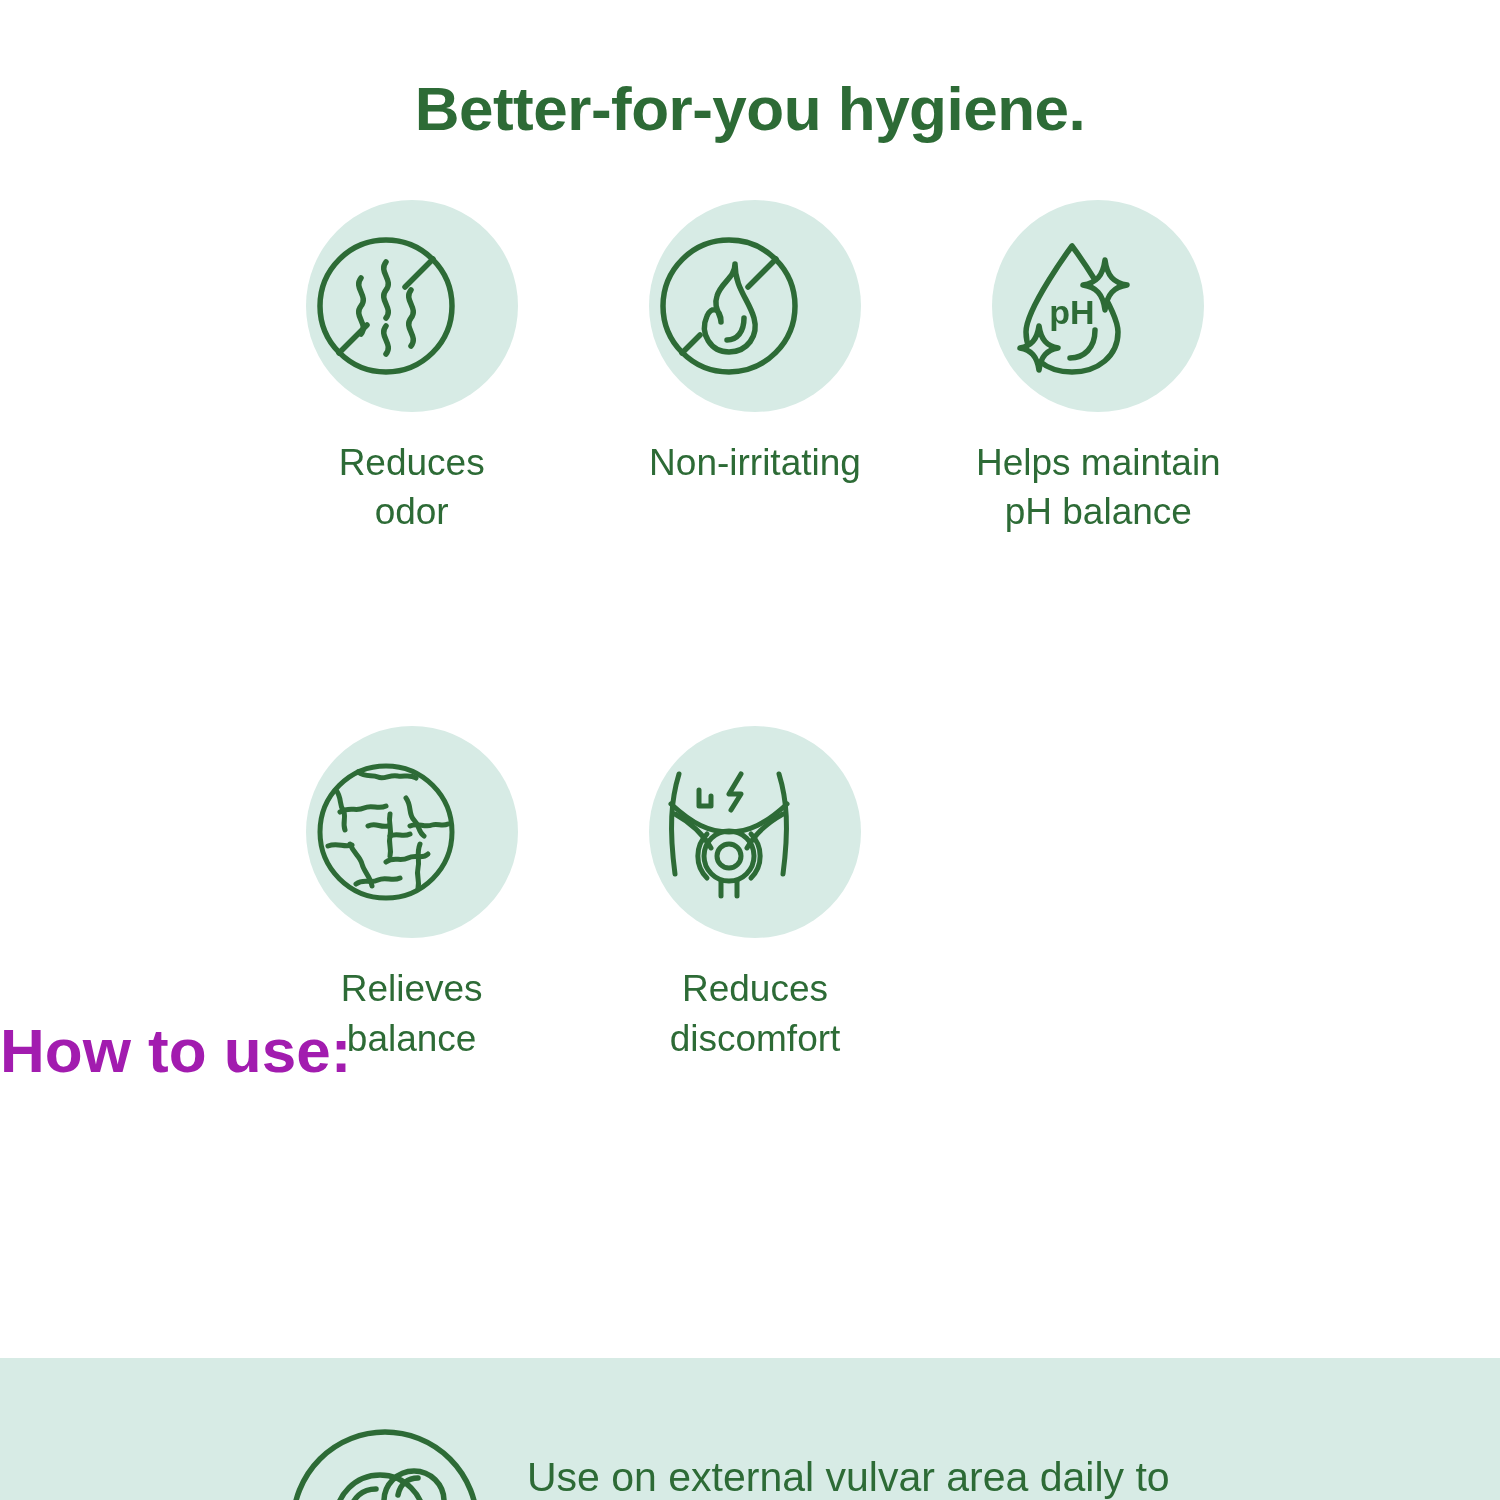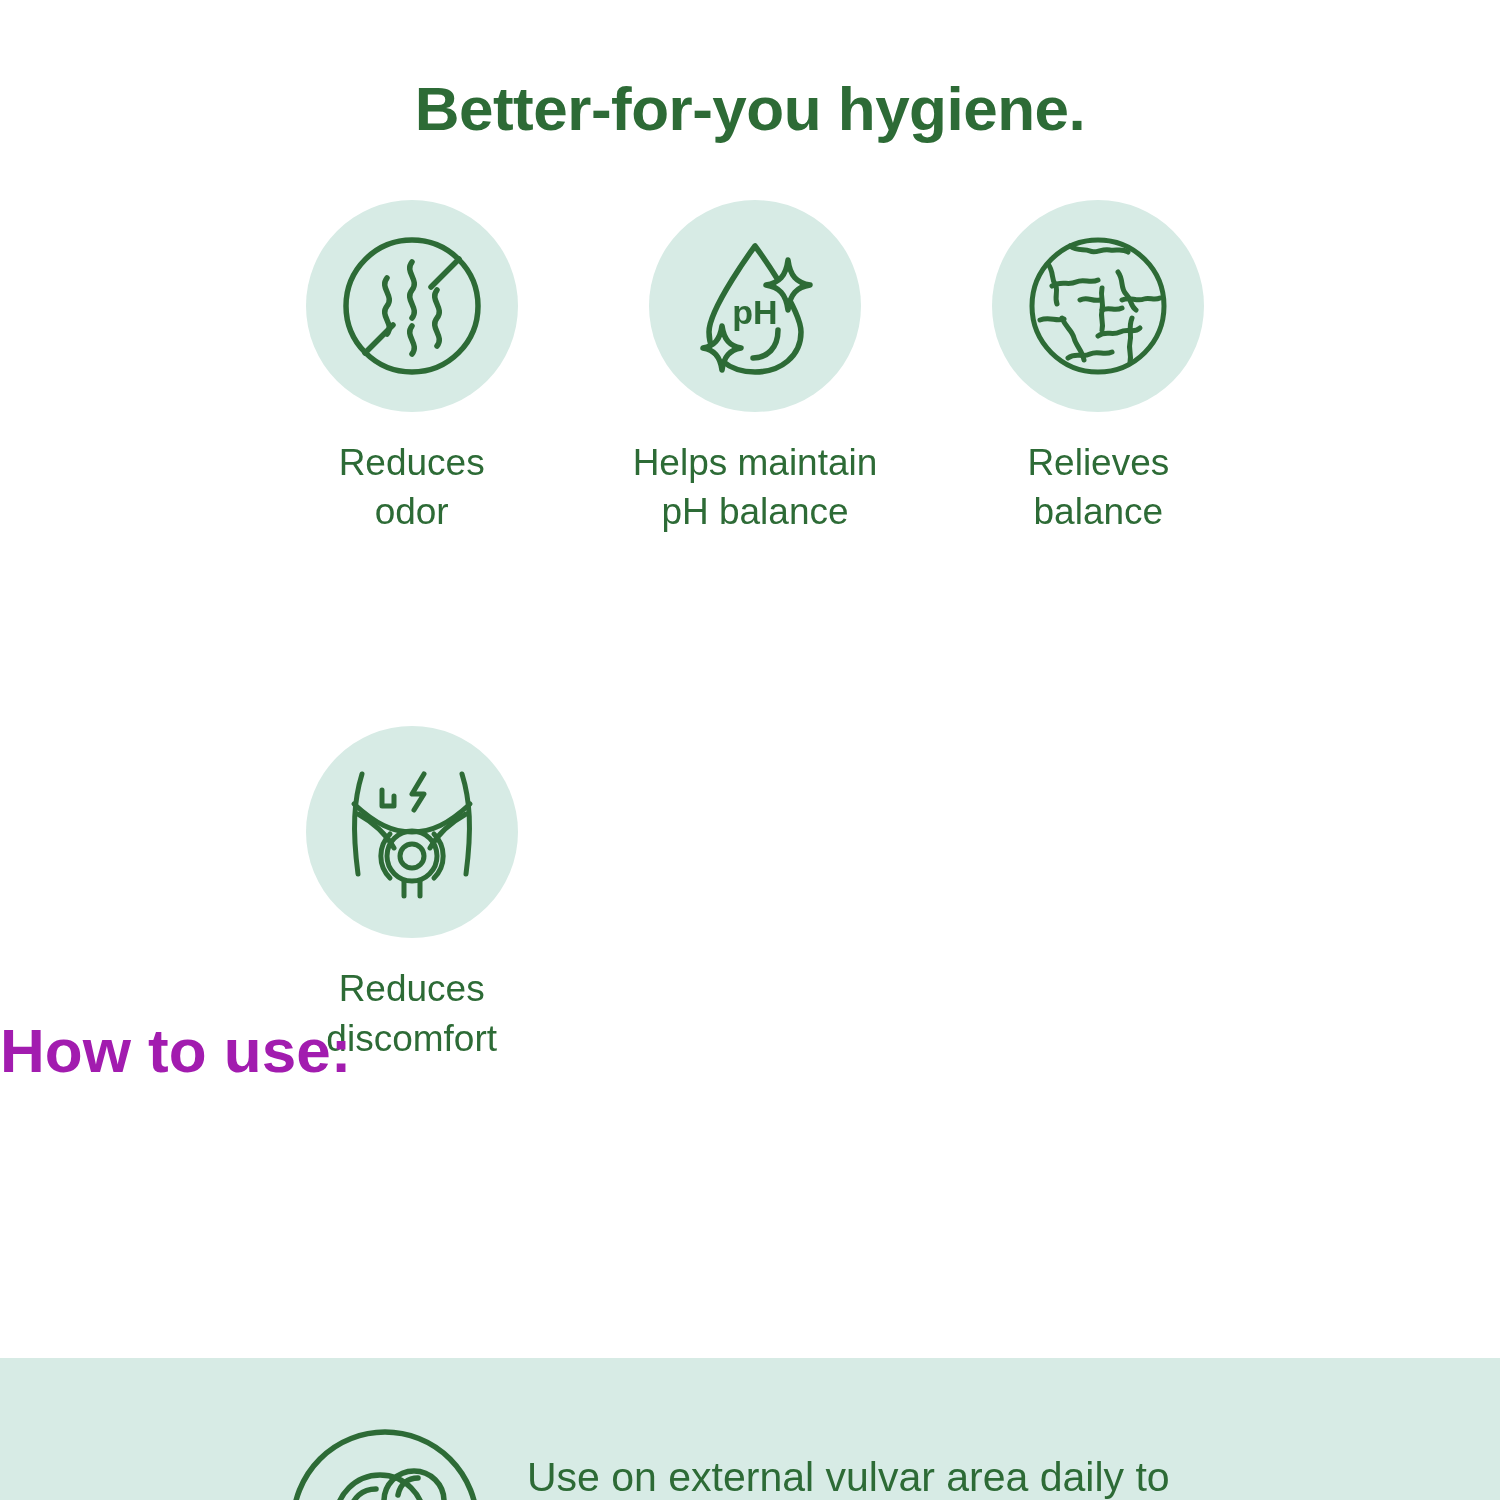--- a/index.html
+++ b/index.html
@@ -58,21 +58,21 @@
     align-items: center;
   }
 
   .badge {
     width: 212px;
     height: 212px;
     border-radius: 50%;
     background: #d7ebe5;
     display: flex;
     align-items: center;
-    justify-content: center;
+    justify-content: flex-start;
   }
 
   .benefit-label {
     margin-top: 26px;
     font-size: 37px;
     line-height: 1.33;
     color: #2d6b36;
     text-align: center;
     font-weight: 400;
     white-space: pre-line;
@@ -146,20 +146,38 @@
               <path d="M55 52 C 47 62, 63 70, 55 80 C 47 90, 63 98, 55 108"></path>
               <path d="M105 64 C 97 74, 113 82, 105 92 C 97 102, 113 110, 105 120"></path>
               <path d="M80 100 C 72 110, 88 118, 80 128"></path>
             </svg>
           </span>
         </div>
         <div class="benefit-label">Reduces
 odor</div>
       </div>
 
+      <div class="benefit">
+        <div class="badge">
+          <span>
+            <svg width="160" height="160" viewBox="0 0 160 160" fill="none" stroke="#2d6b36" stroke-width="5.5" stroke-linecap="round" stroke-linejoin="round">
+              <circle cx="80" cy="80" r="66"></circle>
+              <line x1="33" y1="127" x2="51" y2="109"></line>
+              <line x1="99" y1="61" x2="127" y2="33"></line>
+              <path d="M86 38 C 86 52, 72 56, 68 70 C 64 82, 72 88, 72 96
+                       C 72 82, 62 80, 58 90
+                       C 50 108, 62 126, 80 126
+                       C 98 126, 110 110, 105 92
+                       C 100 74, 86 62, 86 38 Z"></path>
+              <path d="M95 92 C 95 106, 88 114, 78 114"></path>
+            </svg>
+          </span>
+        </div>
+        <div class="benefit-label">Non-irritating</div>
+      </div>
 
       <div class="benefit">
         <div class="badge">
           <span>
             <svg width="160" height="160" viewBox="0 0 160 160" fill="none" stroke="#2d6b36" stroke-width="5.5" stroke-linecap="round" stroke-linejoin="round">
               <path d="M80 20 C 80 20, 34 82, 34 106
                        C 34 130, 54 146, 80 146
                        C 106 146, 126 130, 126 106
                        C 126 82, 80 20, 80 20 Z"></path>
               <path d="M103 104 C 103 122, 92 132, 78 132"></path>

